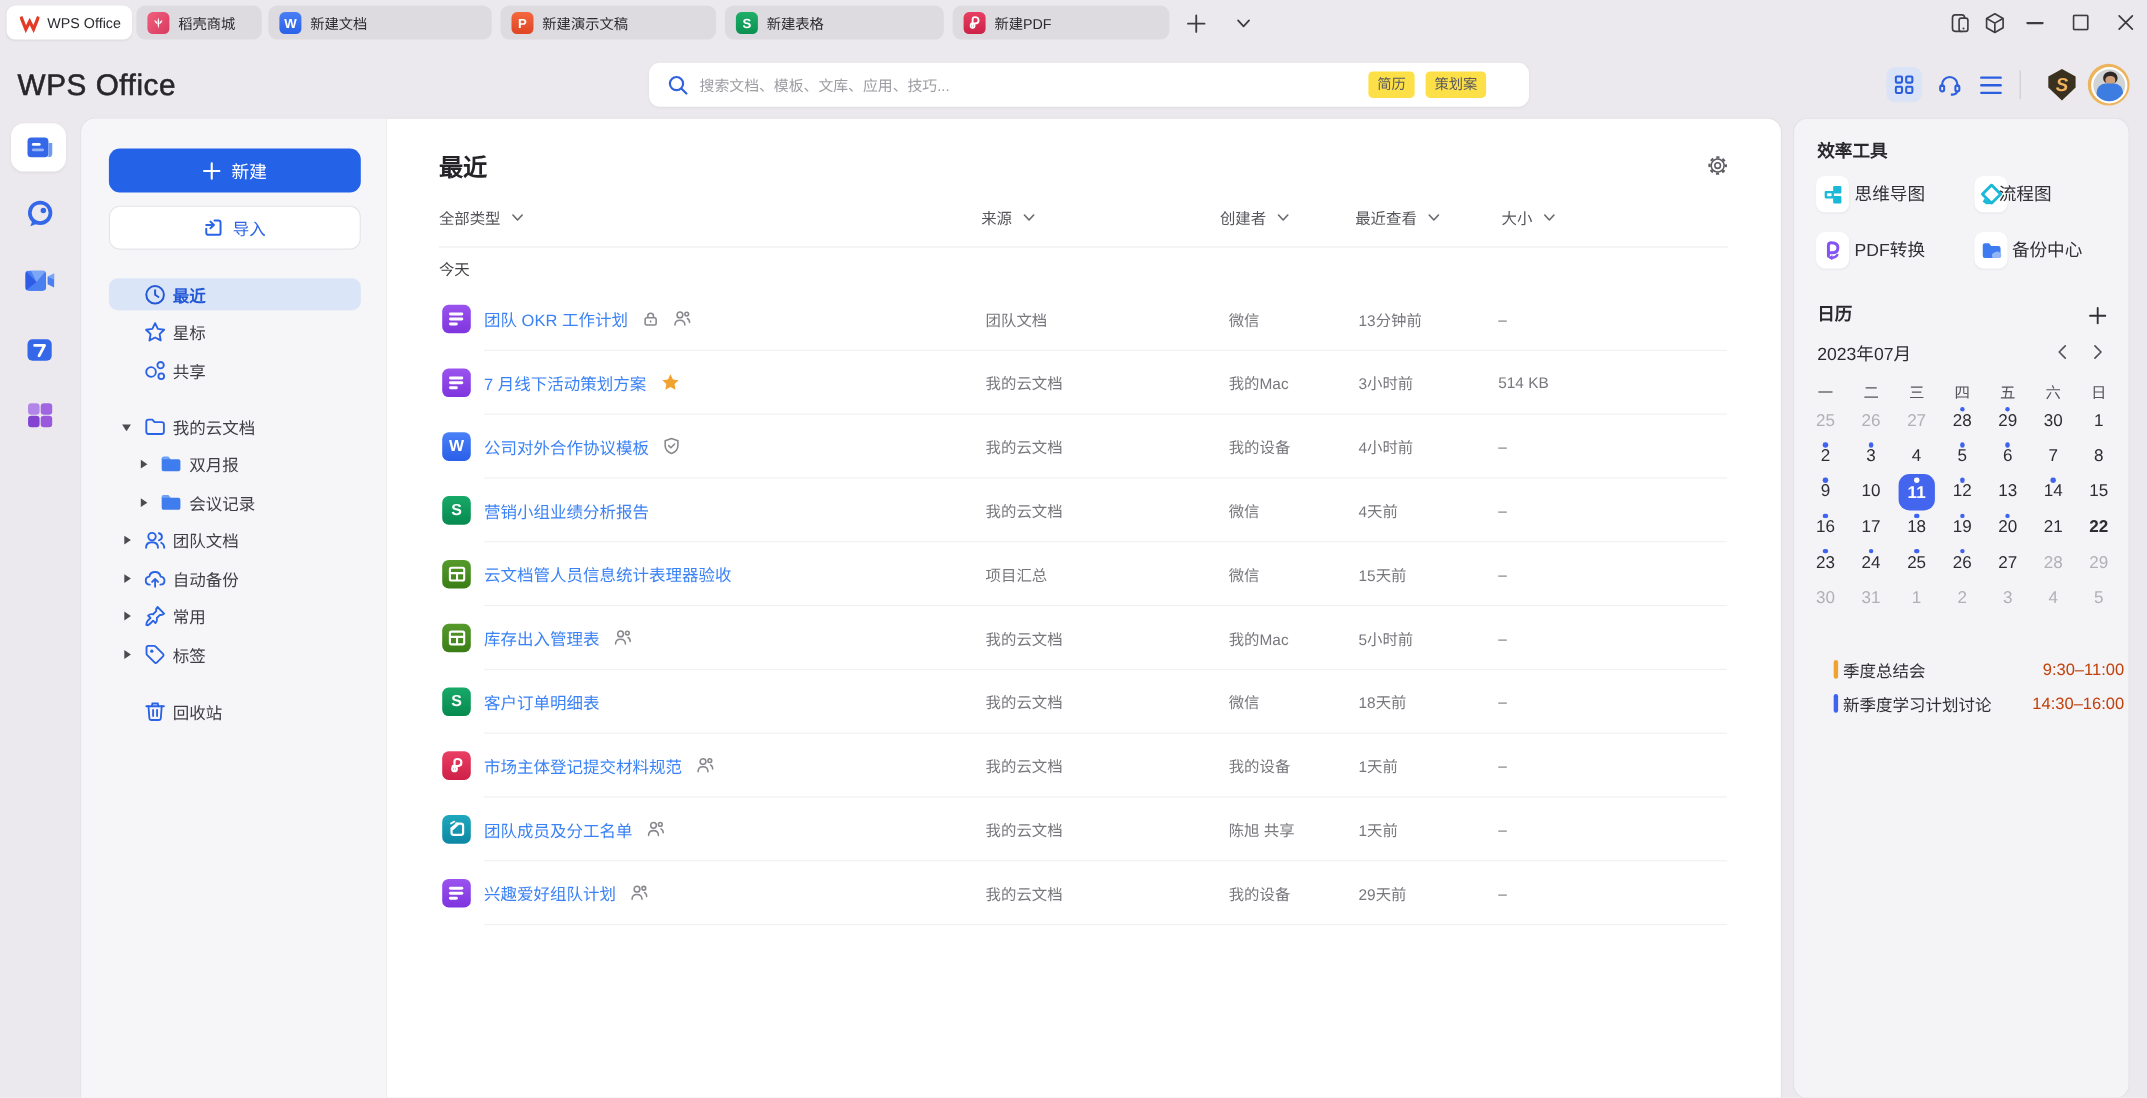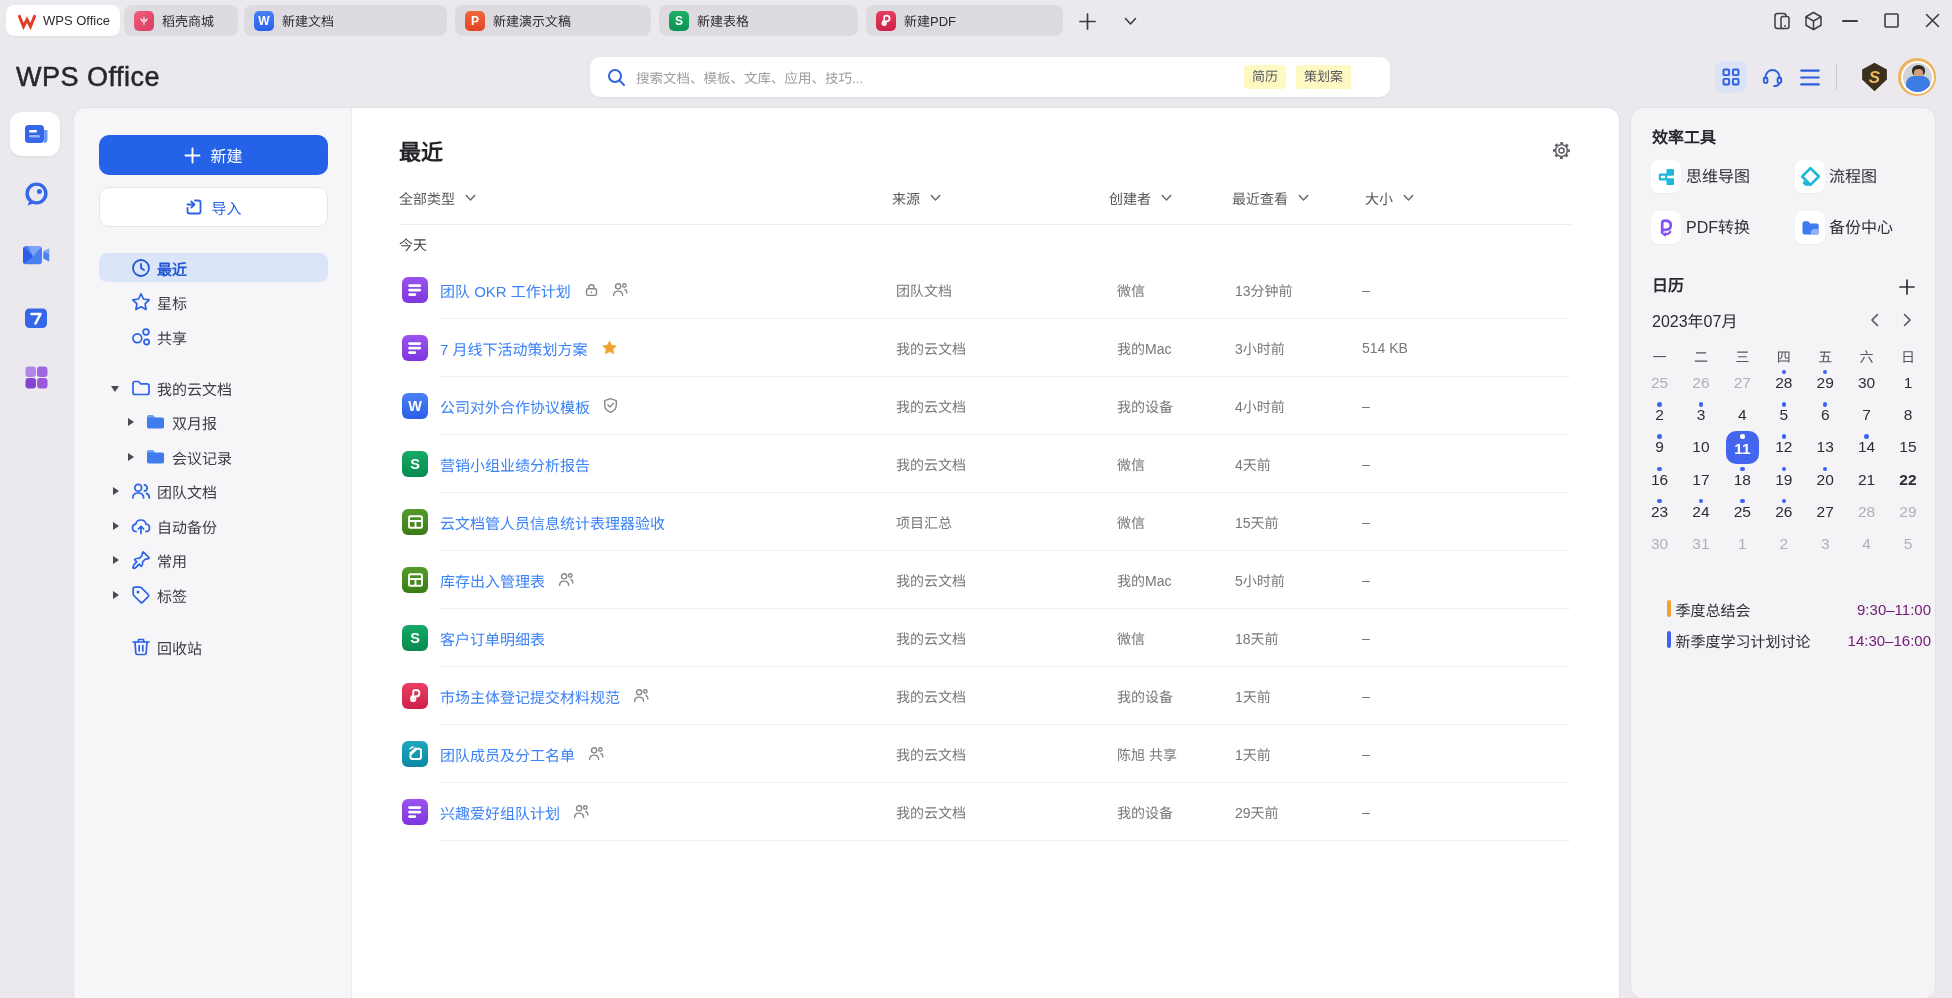--- a/index.html
+++ b/index.html
@@ -11,21 +11,21 @@
 
 .tabbar { position:absolute; left:0; top:0; width:1952px; height:44px; }
 .tab { position:absolute; top:5px; height:31px; border-radius:8px; background:#dddbdf; display:flex; align-items:center; font-size:13px; color:#2c2c31; }
 .tab.active { background:#ffffff; box-shadow:0 1px 2px rgba(0,0,0,0.06); }
 .ticon { width:20px; height:20px; border-radius:5px; margin-left:10px; margin-right:8px; display:flex; align-items:center; justify-content:center; color:#fff; font-weight:bold; font-size:12px; flex:0 0 20px; }
 
 
 .header { position:absolute; left:0; top:44px; width:1952px; height:66px; }
 .search { position:absolute; left:590px; top:13px; width:800px; height:40px; background:#fff; border-radius:10px; box-shadow:0 1px 3px rgba(0,0,0,0.05); display:flex; align-items:center; }
 .search .ph { color:#9d9da3; font-size:13.5px; margin-left:10px; }
-.chip { background:#fef9c3; border-radius:4px; color:#5a5a60; font-size:13px; height:24px; line-height:24px; padding:0 8px; margin-left:10px; }
+.chip { background:#fde047; border-radius:4px; color:#5a5a60; font-size:13px; height:24px; line-height:24px; padding:0 8px; margin-left:10px; }
 
 
 .railcard { position:absolute; left:10px; top:112px; width:50px; height:44px; background:#fff; border-radius:12px; box-shadow:0 1px 3px rgba(0,0,0,0.06); }
 
 
 .panelA { position:absolute; left:74px; top:108px; width:1545px; height:890px; background:#ffffff; border-radius:12px 12px 0 0; box-shadow:0 0 0 1px rgba(0,0,0,0.035); }
 .nav { position:absolute; left:0; top:0; width:278px; height:890px; background:#f6f5f8; border-right:1px solid #ebeaed; border-radius:12px 0 0 0; }
 .panelB { position:absolute; left:1631px; top:108px; width:304px; height:890px; background:#f4f3f6; border-radius:12px; box-shadow:0 0 0 1px rgba(0,0,0,0.03); }
 
 
@@ -63,21 +63,21 @@
 .toolcard { position:absolute; width:30px; height:33px; background:#fff; border-radius:8px; box-shadow:0 1px 2px rgba(0,0,0,0.04); display:flex; align-items:center; justify-content:center; }
 .toollbl { position:absolute; font-size:16px; color:#303036; }
 .calhead { position:absolute; width:41.4px; text-align:center; font-size:14px; color:#55555b; }
 .calcell { position:absolute; width:41.4px; height:32px; text-align:center; }
 .calcell .d { position:absolute; left:0; right:0; bottom:2px; font-size:15.5px; color:#2d2d32; }
 .calcell.gray .d { color:#b0b0b6; }
 .calcell .dot { position:absolute; left:50%; top:8.2px; width:4.5px; height:4.5px; margin-left:-2.25px; border-radius:50%; background:#3e63f0; }
 .evt { position:absolute; left:36px; width:266px; height:18px;margin-top:28px; }
 .evt .bar { position:absolute; left:0; top:0.5px; width:3.5px; height:17px; border-radius:2px; }
 .evt .nm { position:absolute; left:8.5px; top:50%; transform:translateY(-50%); font-size:15px; color:#2f2f34; }
-.evt .tm { position:absolute; right:2px; top:50%; transform:translateY(-50%); font-size:15px; color:#701a75; }
+.evt .tm { position:absolute; right:2px; top:50%; transform:translateY(-50%); font-size:15px; color:#c2410c; }
 </style>
 </head>
 <body>
 
 <div class="tabbar" id="tabbar">
   <div class="tab active" style="left:6px; width:114px;">
     <svg style="margin-left:12px;margin-right:7px;" width="18" height="18" viewBox="0 0 18 18">
         <path d="M1.5 4.5 L5.5 14.5 L9 7.5 L12.5 14.5 L16.5 4.5" fill="none" stroke="#e23b28" stroke-width="3" stroke-linecap="square"></path>
       </svg>
     <span>WPS Office</span>
@@ -572,21 +572,21 @@
         <rect x="3.9" y="7.7" width="4.2" height="2.6" rx="0.6" fill="#fff"></rect>
       </svg>
     </div>
   <div class="toollbl" style="left:55px; top:55px;">思维导图</div>
   <div class="toolcard" style="left:164px; top:52px;">
       <svg width="19" height="19" viewBox="0 0 19 19">
         <path d="M9.5 1.2 L17.8 9.5 L9.5 17.8 L1.2 9.5 Z" fill="none" stroke="#1cb8d8" stroke-width="2.6"></path>
         <path d="M3 13.5 L9.5 18.5 L5 19 L1.5 16.5 Z" fill="#1cb8d8"></path>
       </svg>
     </div>
-  <div class="toollbl" style="left:198px; top:55px;text-align:center;">流程图</div>
+  <div class="toollbl" style="left:186px; top:55px;text-align:center;">流程图</div>
   <div class="toolcard" style="left:20px; top:103px;">
       <svg width="19" height="19" viewBox="0 0 19 19">
         <path d="M5.2 15 L5.2 5 Q5.2 2.6 8 2.6 Q13.8 2.6 13.8 7.2 Q13.8 11.8 8.4 11.8 L6.8 11.8" fill="none" stroke="#8354f2" stroke-width="2.7" stroke-linecap="round"></path>
         <path d="M7.4 16.3 Q11.8 16.6 13.2 13.8" fill="none" stroke="#8354f2" stroke-width="2.3" stroke-linecap="round"></path>
         <path d="M8.8 13.9 L5 16.3 L8.8 18.7 Z" fill="#8354f2"></path>
       </svg>
     </div>
   <div class="toollbl" style="left:55px; top:106px;">PDF转换</div>
   <div class="toolcard" style="left:164px; top:103px;">
       <svg width="19" height="18" viewBox="0 0 19 18">

